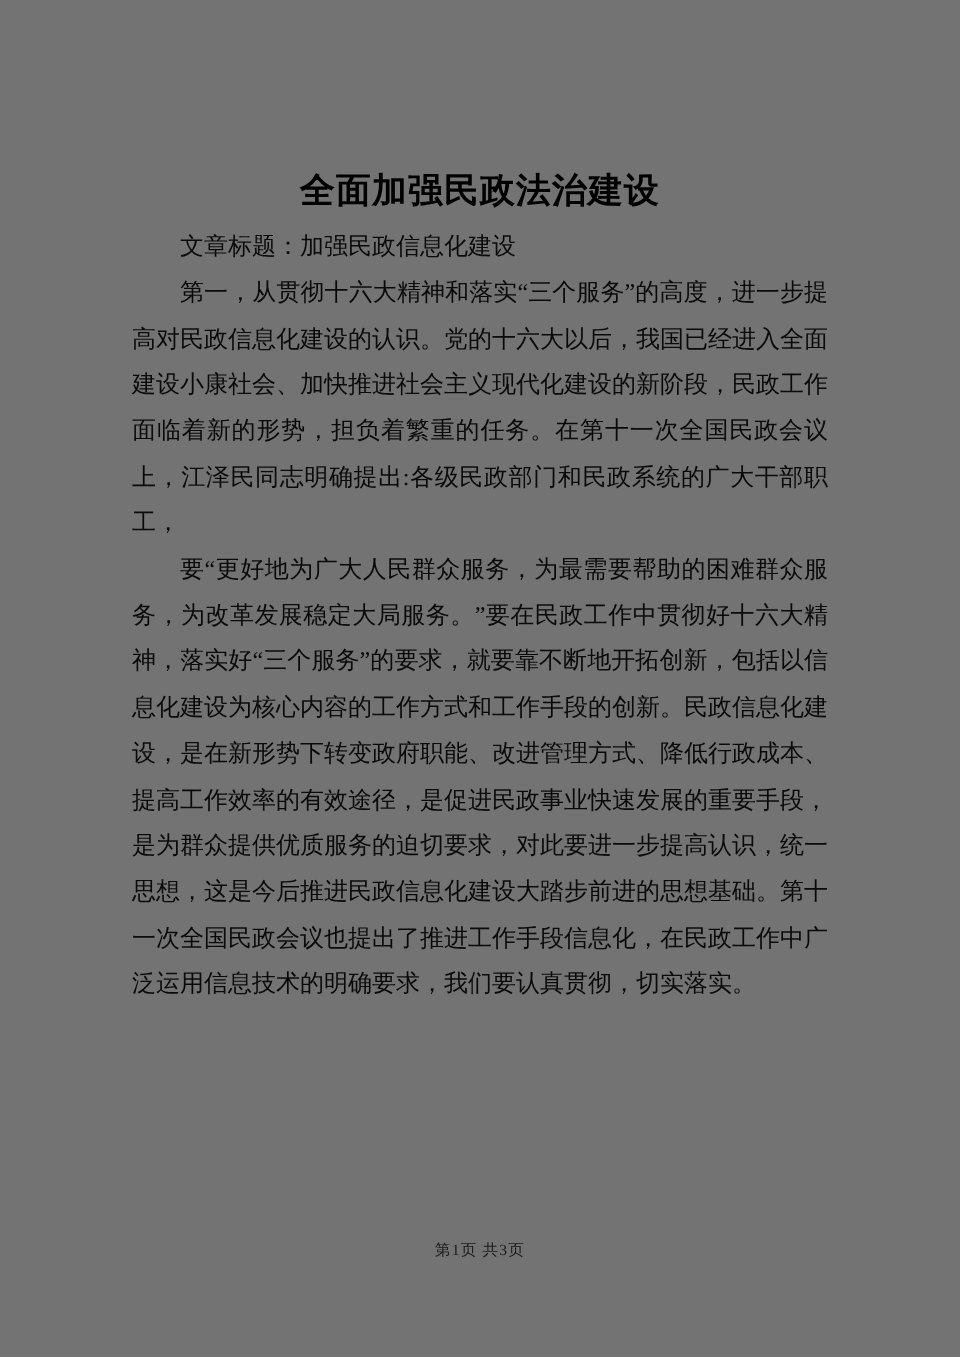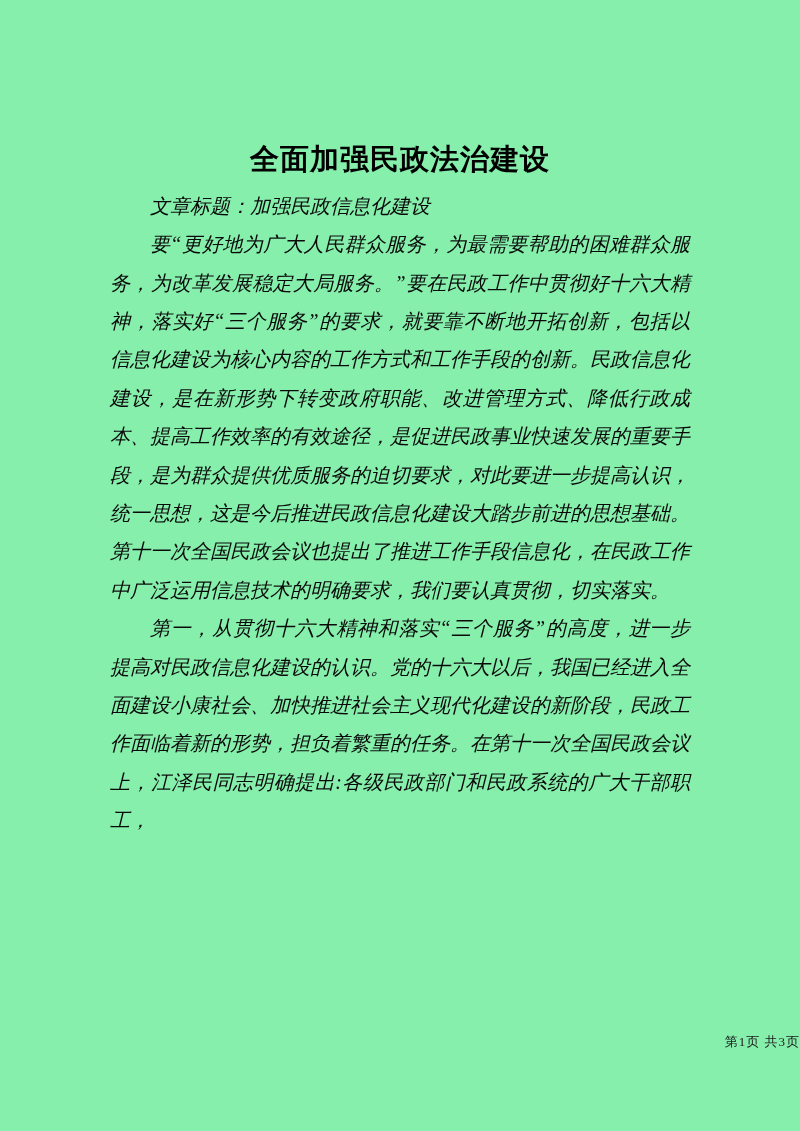--- a/index.html
+++ b/index.html
@@ -9,21 +9,21 @@
     height: 1131px;
     background: #ffffff;
     font-family: "Liberation Serif", "DejaVu Serif", serif;
     color: #000000;
     overflow: hidden;
   }
   .page {
     position: relative;
     width: 800px;
     height: 1131px;
-    background: #86efac;
+    background: #737373;
   }
   .doc-title {
     margin: 0;
     padding-top: 142px;
     text-align: center;
     font-size: 29px;
     font-weight: bold;
     letter-spacing: 1px;
     line-height: 1.2;
     color: #000000;
@@ -34,41 +34,40 @@
     font-size: 20px;
     line-height: 38.4px;
     text-align: justify;
     text-justify: inter-ideograph;
     color: #0a0a0a;
   }
   .doc-body p {
     margin: 0;
     padding: 0;
     text-indent: 2em;
-    font-style: italic;
   }
   .page-footer {
     position: absolute;
     left: 0;
     right: 0;
     bottom: 80px;
-    text-align: right;
+    text-align: center;
     font-size: 13px;
     letter-spacing: 1px;
     color: #1a1a1a;
   }
 </style>
 </head>
 <body>
 
 <div class="page">
   <h1 class="doc-title">全面加强民政法治建设</h1>
 
   <div class="doc-body">
     <p>文章标题：加强民政信息化建设</p>
+    <p>第一，从贯彻十六大精神和落实“三个服务”的高度，进一步提高对民政信息化建设的认识。党的十六大以后，我国已经进入全面建设小康社会、加快推进社会主义现代化建设的新阶段，民政工作面临着新的形势，担负着繁重的任务。在第十一次全国民政会议上，江泽民同志明确提出:各级民政部门和民政系统的广大干部职工，</p>
     <p>要“更好地为广大人民群众服务，为最需要帮助的困难群众服务，为改革发展稳定大局服务。”要在民政工作中贯彻好十六大精神，落实好“三个服务”的要求，就要靠不断地开拓创新，包括以信息化建设为核心内容的工作方式和工作手段的创新。民政信息化建设，是在新形势下转变政府职能、改进管理方式、降低行政成本、提高工作效率的有效途径，是促进民政事业快速发展的重要手段，是为群众提供优质服务的迫切要求，对此要进一步提高认识，统一思想，这是今后推进民政信息化建设大踏步前进的思想基础。第十一次全国民政会议也提出了推进工作手段信息化，在民政工作中广泛运用信息技术的明确要求，我们要认真贯彻，切实落实。</p>
-    <p>第一，从贯彻十六大精神和落实“三个服务”的高度，进一步提高对民政信息化建设的认识。党的十六大以后，我国已经进入全面建设小康社会、加快推进社会主义现代化建设的新阶段，民政工作面临着新的形势，担负着繁重的任务。在第十一次全国民政会议上，江泽民同志明确提出:各级民政部门和民政系统的广大干部职工，</p>
   </div>
 
   <div class="page-footer">
     <span>第1页 共3页</span>
   </div>
 </div>
 
 </body></html>

